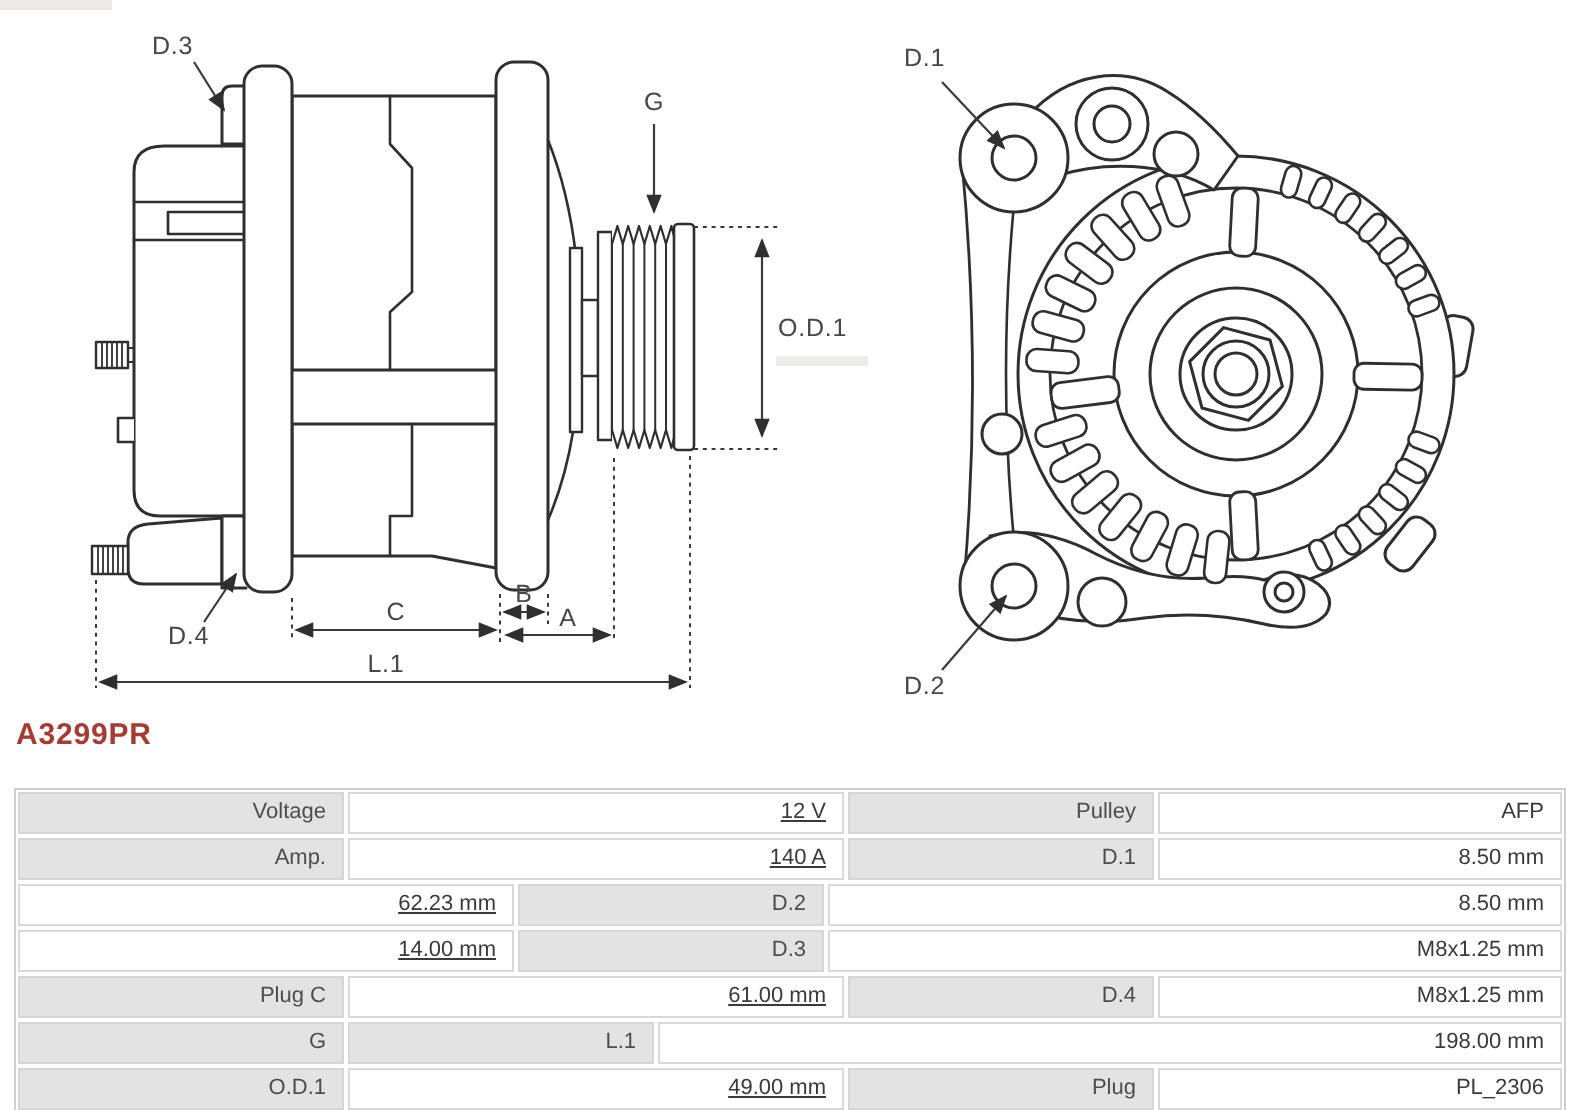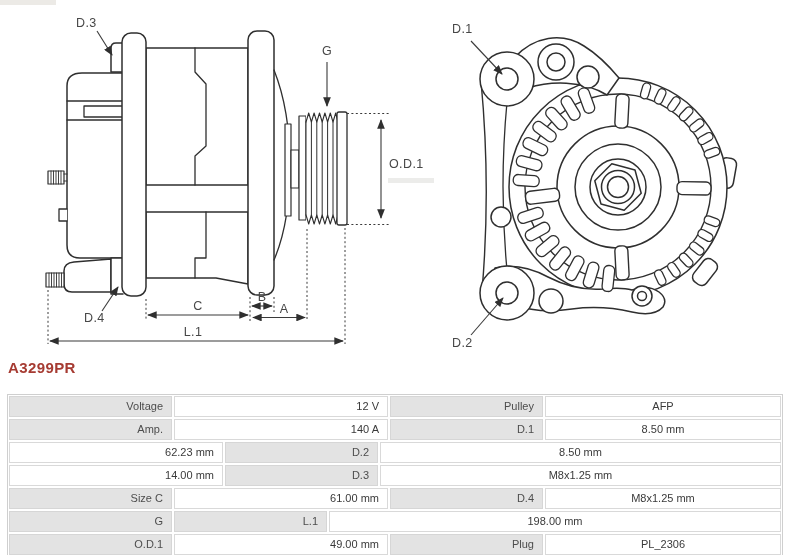--- a/index.html
+++ b/index.html
@@ -9,21 +9,21 @@
   svg text{font-family:"Liberation Sans",sans-serif;font-size:12.5px;fill:#474747;letter-spacing:.4px;}
   .part-number{margin:2px 0 16px 8px;height:20px;line-height:20px;font-size:15px;font-weight:700;
     letter-spacing:.4px;color:#a63b32;}
   .spec-table{margin:0 7px;border:1px solid #cfcfcf;background:#fff;padding:1px;}
   .spec-row{display:flex;gap:2px;margin-top:2px;}
   .spec-row:first-child{margin-top:0;}
   .cell{box-sizing:border-box;height:21px;line-height:19px;border:1px solid #d9d9d9;
     font-size:11px;padding:0 8px;text-align:right;white-space:nowrap;overflow:hidden;}
   .lbl{background:#e3e3e3;color:#4d4d4d;border-color:#d6d6d6;text-align:right;}
   .val{background:#fff;color:#3a3a3a;}
-  .c1{width:163px;}.c2{width:214px;}.c3{width:153px;}.c4{flex:1;text-align:center;}
+  .c1{width:163px;}.c2{width:248px;text-decoration:underline;}.c3{width:153px;}.c4{flex:1;}
   .cutoff{height:9px;margin-top:2px;background:#e3e3e3;border:1px solid #d9d9d9;box-sizing:border-box;}
 </style>
 </head>
 <body>
 
 <div class="diagram-area">
 <svg width="790" height="356" viewBox="0 0 790 356">
   <defs>
     <marker id="ah" viewBox="0 0 10 8" refX="9" refY="4" markerWidth="9" markerHeight="7" orient="auto-start-reverse">
       <path d="M0,0 L10,4 L0,8 Z" fill="#2f2f2f"></path>
@@ -207,21 +207,21 @@
     <div class="cell val c2">62.23 mm</div>
     <div class="cell lbl c3">D.2</div>
     <div class="cell val c4">8.50 mm</div>
   </div>
   <div class="spec-row">
     <div class="cell val c2">14.00 mm</div>
     <div class="cell lbl c3">D.3</div>
     <div class="cell val c4">M8x1.25 mm</div>
   </div>
   <div class="spec-row">
-    <div class="cell lbl c1">Size C</div>
+    <div class="cell lbl c1">Plug C</div>
     <div class="cell val c2">61.00 mm</div>
     <div class="cell lbl c3">D.4</div>
     <div class="cell val c4">M8x1.25 mm</div>
   </div>
   <div class="spec-row">
     <div class="cell lbl c1">G</div>
     <div class="cell lbl c3">L.1</div>
     <div class="cell val c4">198.00 mm</div>
   </div>
   <div class="spec-row">

